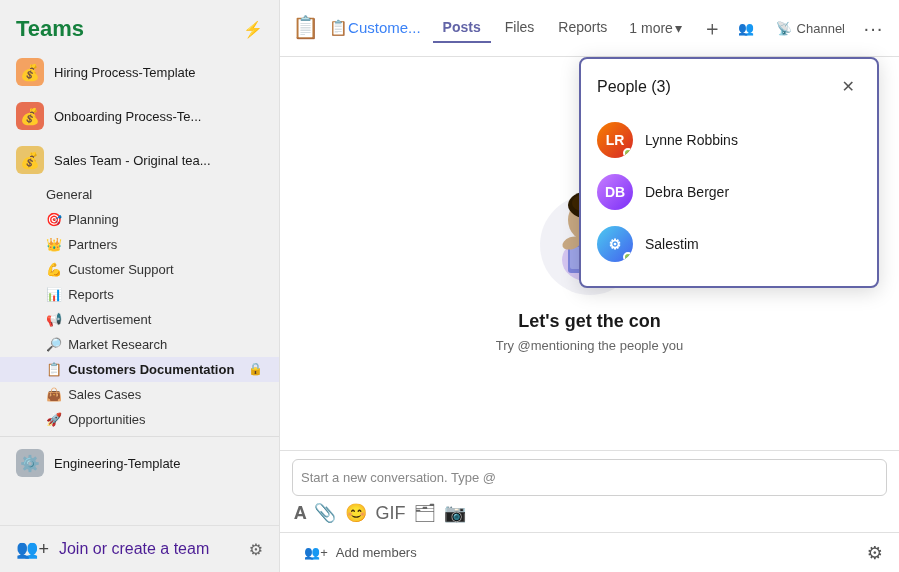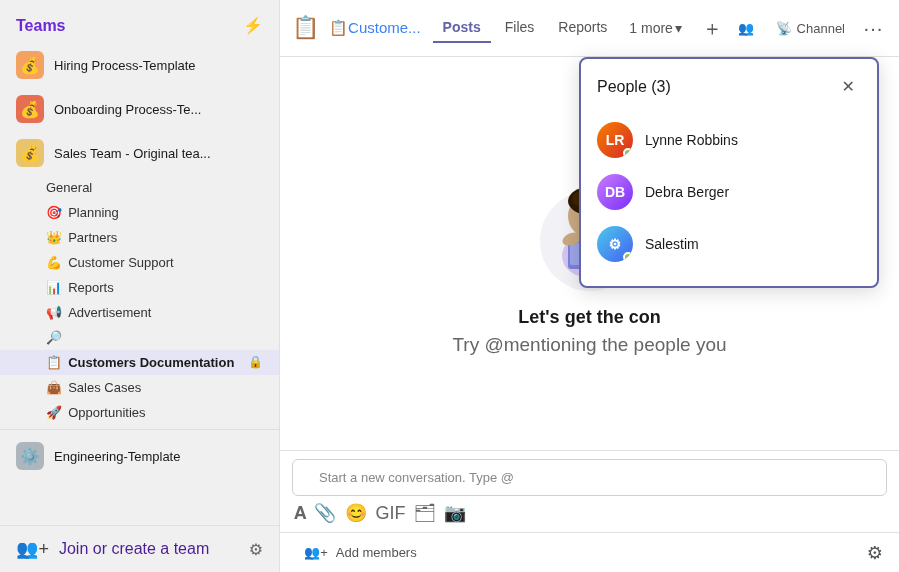--- a/index.html
+++ b/index.html
@@ -15,23 +15,23 @@
       height: 572px;
       border-right: 1px solid #e0e0e0;
     }
     #sidebar-header {
       display: flex;
       align-items: center;
       justify-content: space-between;
       padding: 16px 16px 8px 16px;
     }
     #sidebar-title {
-      font-size: 16px;
+      font-size: 22px;
       font-weight: 700;
-      color: #6d28d9;
+      color: #15803d;
     }
     #filter-icon {
       cursor: pointer;
       color: #555;
       font-size: 16px;
     }
     .team-item {
       display: flex;
       align-items: center;
       padding: 8px 16px;
@@ -177,34 +177,34 @@
       height: 140px;
       margin-bottom: 16px;
     }
     #empty-title {
       font-size: 18px;
       font-weight: 600;
       color: #1a1a1a;
       margin-bottom: 6px;
     }
     #empty-sub {
-      font-size: 19px;
+      font-size: 13px;
       color: #666;
     }
 
     
     #message-box {
       border-top: 1px solid #e0e0e0;
       padding: 8px 12px;
       background: #fff;
     }
     #message-input {
       border: 1px solid #d0d0d0;
       border-radius: 6px;
-      padding: 10px 26px;
+      padding: 10px 8px;
       font-size: 13px;
       color: #888;
       width: 100%;
       cursor: text;
     }
     #msg-toolbar {
       display: flex;
       gap: 8px;
       padding: 6px 2px 0 2px;
       align-items: center;
@@ -345,20 +345,21 @@
     <div class="channel-item">
       <span class="channel-emoji">📊</span>
       <span class="channel-name">Reports</span>
     </div>
     <div class="channel-item">
       <span class="channel-emoji">📢</span>
       <span class="channel-name">Advertisement</span>
     </div>
     <div class="channel-item">
       <span class="channel-emoji">🔎</span>
+      <span class="channel-name">Market Research</span>
     </div>
     <div class="channel-item active">
       <span class="channel-emoji">📋</span>
       <span class="channel-name">Customers Documentation</span>
       <span class="lock-icon">🔒</span>
     </div>
     <div class="channel-item">
       <span class="channel-emoji">👜</span>
       <span class="channel-name">Sales Cases</span>
     </div>

